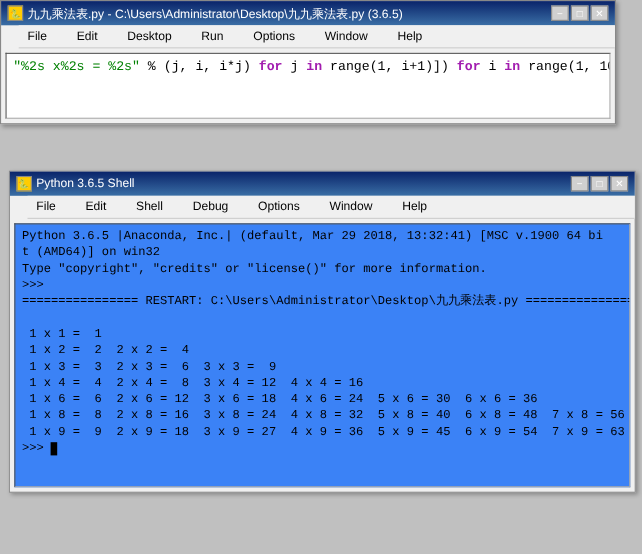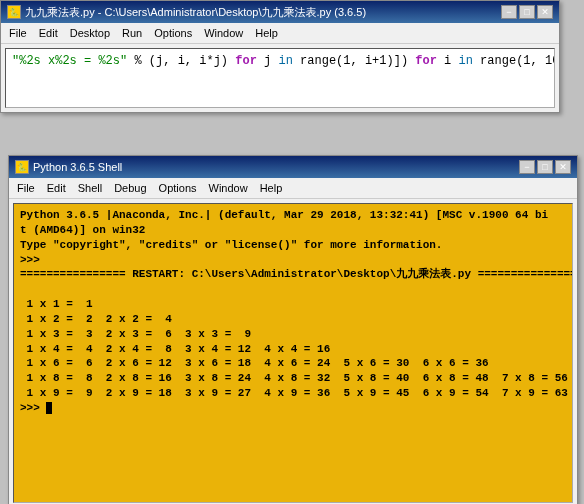--- a/index.html
+++ b/index.html
@@ -65,24 +65,25 @@
       cursor: pointer;
       font-family: Arial, sans-serif;
     }
 
     .title-btn.close { background: #d0d0d0; }
 
     .menu-bar {
       background: #f0f0f0;
       border-bottom: 1px solid #ccc;
       display: flex;
-      gap: 0;
+      gap: 15px;
       padding: 2px 2px;
       font-family: Tahoma, Arial, sans-serif;
       font-size: 11px;
+      margin-left: 16px;
     }
 
     .menu-item {
       padding: 2px 6px;
       cursor: pointer;
     }
 
     .editor-content {
       background: white;
       padding: 4px 6px;
@@ -93,45 +94,44 @@
       border: 1px inset #aaa;
       margin: 4px;
     }
 
     .code-line {
       white-space: pre;
       line-height: 1.4;
     }
 
     .kw-for { color: #a21caf; font-weight: bold; }
-    .kw-in { color: #0369a1; font-weight: normal; }
+    .kw-in { color: #a21caf; font-weight: bold; }
     .str { color: #008000; }
 
     
     .shell-window {
       position: absolute;
       top: 155px;
       left: 8px;
       width: 570px;
       background: #f0f0f0;
       border: 1px solid #888;
       box-shadow: 2px 2px 4px rgba(0,0,0,0.3);
     }
 
     .shell-content {
-      background: #eab308;
+      background: #3b82f6;
       padding: 4px 6px;
       font-size: 11px;
       color: #000;
       overflow: hidden;
       border: 1px inset #aaa;
       margin: 4px;
-      height: 300px;
+      height: 240px;
       line-height: 1.35;
-      font-weight: bold;
     }
 
     .output-line {
       white-space: pre;
       line-height: 1.35;
     }
 
     .prompt { color: #000; }
     .restart-line { color: #000; }
   </style>

